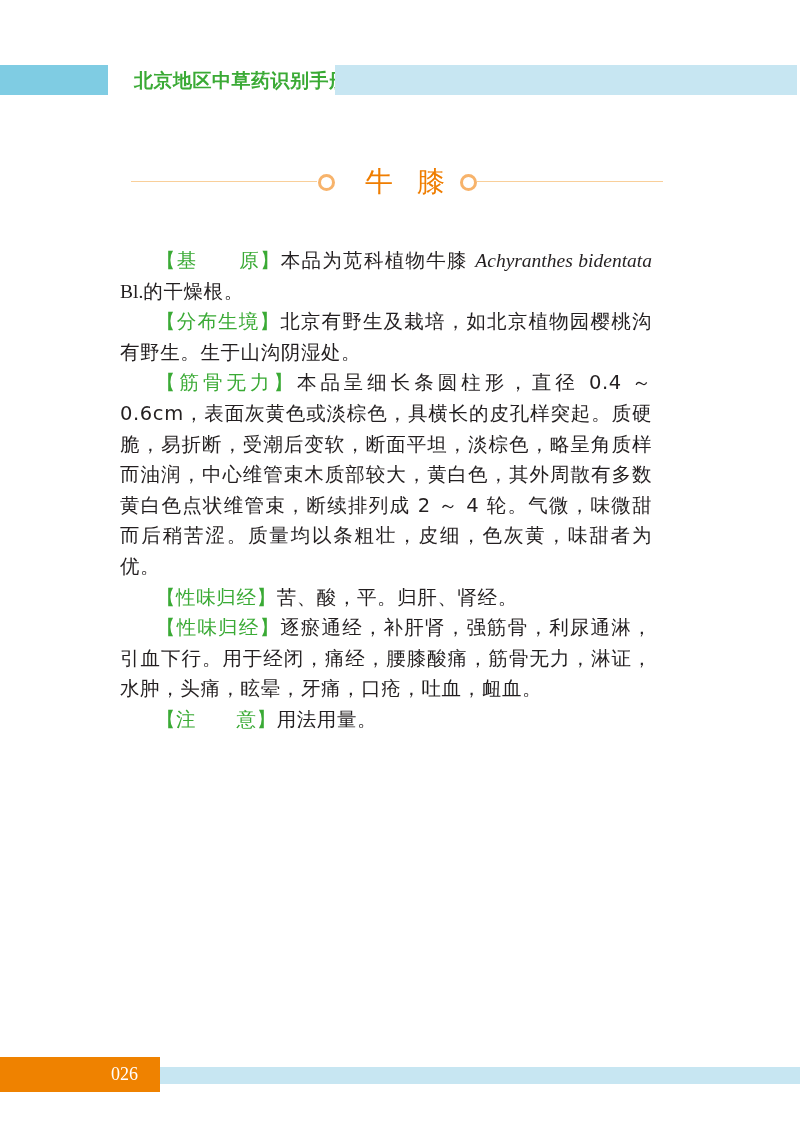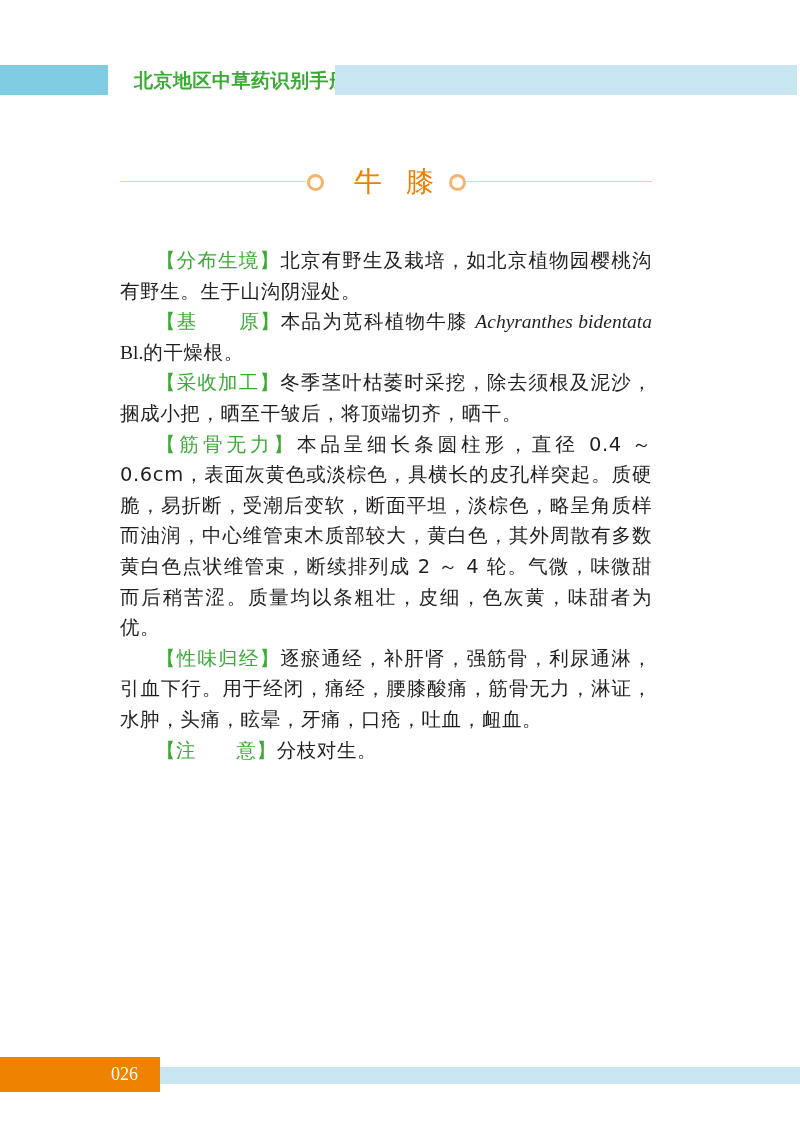--- a/index.html
+++ b/index.html
@@ -4,21 +4,21 @@
 <style>
   html, body { margin:0; padding:0; background:#ffffff; }
   body { width:800px; height:1144px; position:relative; overflow:hidden;
          font-family:"DejaVu Sans", "Liberation Sans", sans-serif; color:#231f20; }
   .hdr-left { position:absolute; left:0; top:65px; width:108px; height:30px; background:#7fcce3; }
   .hdr-title { position:absolute; left:118px; top:64px; height:32px; line-height:32px;
                font-family:"DejaVu Serif", "Liberation Serif", serif; font-weight:bold;
                font-size:19px; color:#3aaa35; letter-spacing:0.5px; white-space:nowrap;margin-left:16px; }
   .hdr-right { position:absolute; left:335px; top:65px; width:462px; height:30px; background:#c7e6f2; }
 
-  .title-row { position:absolute; left:120px; top:165px; width:532px; height:34px; }
+  .title-row { position:absolute; left:131px; top:165px; width:532px; height:34px; }
   .title-line { position:absolute; top:16px; height:1px; background:#f9cf9a; }
   .title-line.l { left:0; width:186px; }
   .title-line.r { left:346px; width:186px; }
   .title-circle { position:absolute; top:9px; width:11px; height:11px; border:3px solid #f7b36b;
                   border-radius:50%; background:#fff; }
   .title-circle.l { left:187px; }
   .title-circle.r { left:329px; }
   .title-text { position:absolute; left:222px; top:0; width:92px; height:34px; line-height:34px;
                 font-size:28px; color:#ef7d00; text-align:center; letter-spacing:24px; padding-left:12px;
                 box-sizing:border-box; white-space:nowrap; }
@@ -43,24 +43,24 @@
 
 <div class="title-row">
   <div class="title-line l"></div>
   <div class="title-circle l"></div>
   <div class="title-text">牛膝</div>
   <div class="title-circle r"></div>
   <div class="title-line r"></div>
 </div>
 
 <div class="body" id="entry-body">
+    <p class="para"><span class="label"><span>【</span><span>基　　原</span><span>】</span></span><span>本品为苋科植物牛膝 </span><span class="latin">Achyranthes bidentata</span><span class="roman"> Bl.</span><span>的干燥根。</span></p>
     <p class="para"><span class="label"><span>【</span><span>分布生境</span><span>】</span></span><span>北京有野生及栽培，如北京植物园樱桃沟有野生。生于山沟阴湿处。</span></p>
-    <p class="para"><span class="label"><span>【</span><span>基　　原</span><span>】</span></span><span>本品为苋科植物牛膝 </span><span class="latin">Achyranthes bidentata</span><span class="roman"> Bl.</span><span>的干燥根。</span></p>
-    <p class="para"><span class="label"><span>【</span><span>采收加工</span><span>】</span></span><span>冬季茎叶枯萎时采挖，除去须根及泥沙，捆成小把，晒至干皱后，将顶端切齐，晒干。</span></p>
     <p class="para"><span class="label"><span>【</span><span>筋骨无力</span><span>】</span></span><span>本品呈细长条圆柱形，直径 0.4 ～ 0.6cm，表面灰黄色或淡棕色，具横长的皮孔样突起。质硬脆，易折断，受潮后变软，断面平坦，淡棕色，略呈角质样而油润，中心维管束木质部较大，黄白色，其外周散有多数黄白色点状维管束，断续排列成 2 ～ 4 轮。气微，味微甜而后稍苦涩。质量均以条粗壮，皮细，色灰黄，味甜者为优。</span></p>
+    <p class="para"><span class="label"><span>【</span><span>性味归经</span><span>】</span></span><span>苦、酸，平。归肝、肾经。</span></p>
     <p class="para"><span class="label"><span>【</span><span>性味归经</span><span>】</span></span><span>逐瘀通经，补肝肾，强筋骨，利尿通淋，引血下行。用于经闭，痛经，腰膝酸痛，筋骨无力，淋证，水肿，头痛，眩晕，牙痛，口疮，吐血，衄血。</span></p>
-    <p class="para"><span class="label"><span>【</span><span>注　　意</span><span>】</span></span><span>分枝对生。</span></p>
+    <p class="para"><span class="label"><span>【</span><span>注　　意</span><span>】</span></span><span>用法用量。</span></p>
   </div>
 
 <div class="ftr-left">
   <span class="ftr-page">026</span>
 </div>
 <div class="ftr-right"></div>
 
 </body></html>

